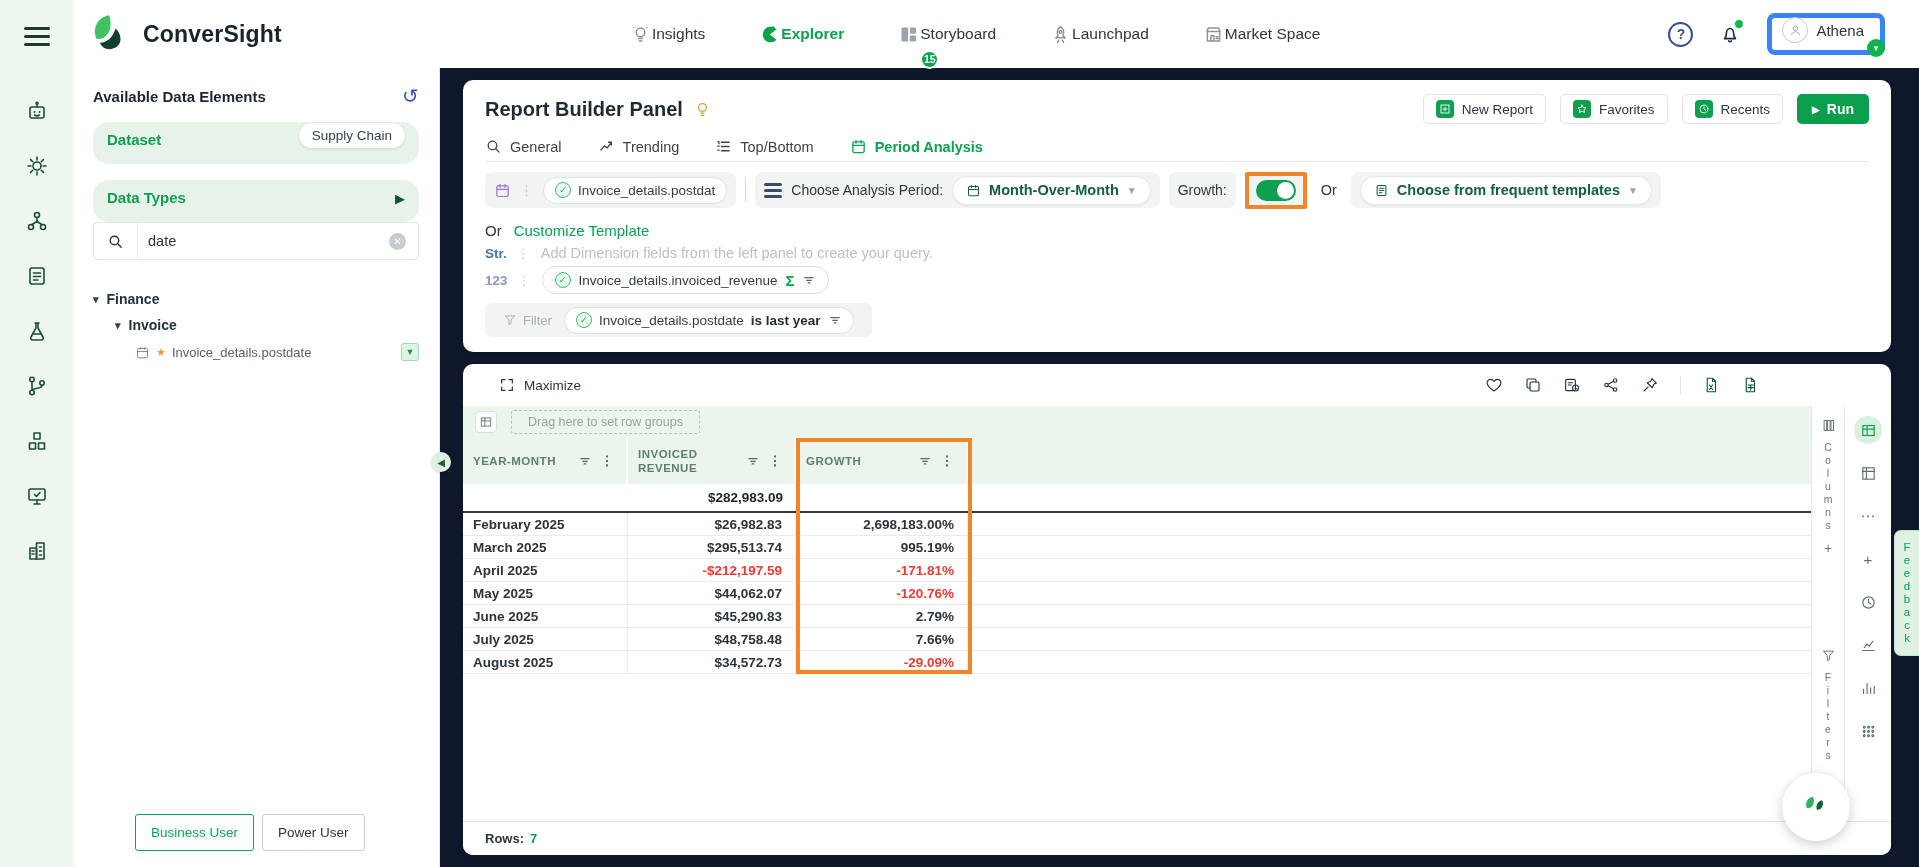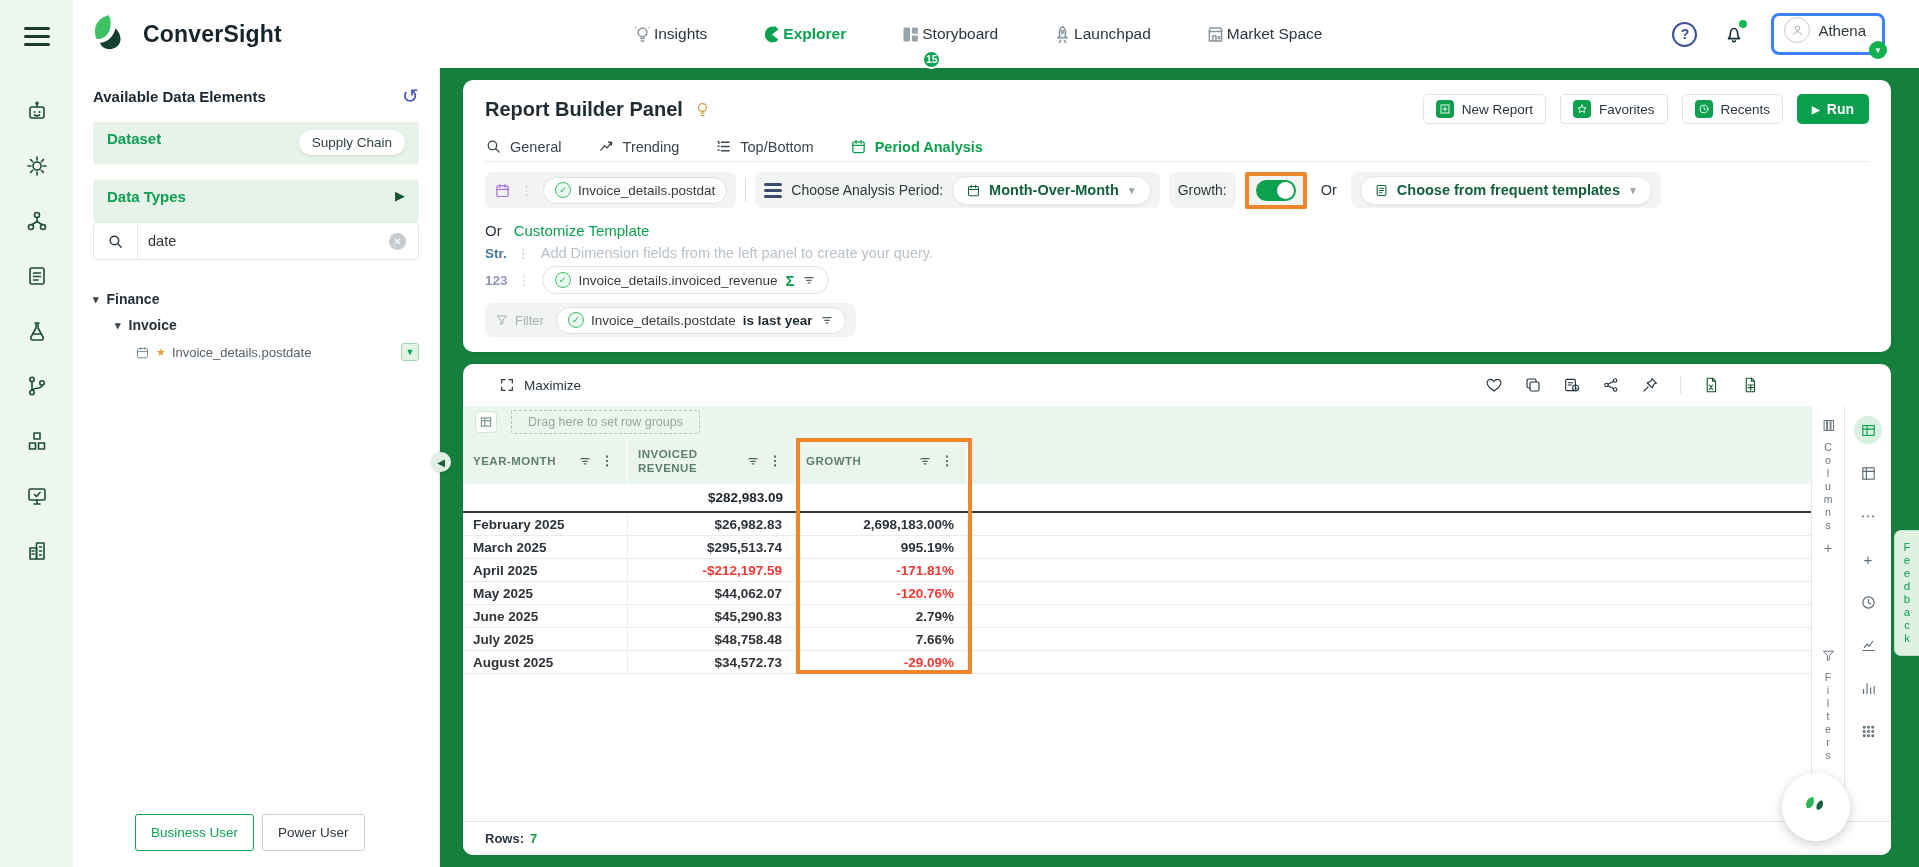--- a/index.html
+++ b/index.html
@@ -28,35 +28,35 @@
 .navitem svg{width:21px;height:21px}
 .navitem.gray svg{stroke:#8b959d;fill:none;stroke-width:1.7;stroke-linecap:round;stroke-linejoin:round}
 .navitem.fillgray svg{fill:#9aa4ab;stroke:none}
 .navitem.active{color:#0aa24e;font-weight:700}
 .navbadge{position:absolute;top:26px;left:22px;background:#0aa24e;color:#fff;font-size:10.5px;font-weight:700;border-radius:50%;width:19px;height:19px;display:flex;align-items:center;justify-content:center;border:2px solid #fff}
 .navright{display:flex;align-items:center;gap:26px}
 .helpring{width:25px;height:25px;border:2.5px solid #3b4f91;border-radius:50%;color:#3b4f91;font-weight:700;font-size:14px;display:flex;align-items:center;justify-content:center;cursor:pointer}
 .bellwrap{position:relative;cursor:pointer}
 .bellwrap svg{width:22px;height:22px;stroke:#14323c;fill:none;stroke-width:1.8;stroke-linecap:round;stroke-linejoin:round}
 .belldot{position:absolute;top:-3px;right:-2px;width:8px;height:8px;border-radius:50%;background:#12b94f}
-.userchip{position:relative;display:flex;align-items:center;gap:8px;height:42px;padding:0 16px 8px 10px;border:3px solid #3b82f6;border-radius:8px;cursor:pointer;background:#fff}
+.userchip{position:relative;display:flex;align-items:center;gap:8px;height:42px;padding:0 16px 8px 10px;border:5px solid #3b82f6;border-radius:8px;cursor:pointer;background:#fff}
 .avatar{width:26px;height:26px;border-radius:50%;border:1.5px solid #c3cbd1;display:flex;align-items:center;justify-content:center}
 .avatar svg{width:15px;height:15px;stroke:#9aa4ab;fill:none;stroke-width:1.6}
 .username{font-size:15px;color:#2c363d}
 .chipcaret{position:absolute;right:-5px;bottom:-7px;width:18px;height:18px;background:#12b14e;border-radius:50%;color:#fff;font-size:8px;display:flex;align-items:center;justify-content:center}
 
 
-.content{flex:1;display:flex;min-height:0;background:#15803d}
+.content{flex:1;display:flex;min-height:0;background:#0f172a}
 
 
 .leftpanel{width:367px;background:#fff;border-right:1px solid #e4e7e5;padding:18px 20px;position:relative;flex:none}
 .lp-head{display:flex;align-items:center;justify-content:space-between}
 .lp-title{font-size:15px;font-weight:700;color:#1b2733}
 .refresh{font-size:20px;color:#3f51b5;cursor:pointer;line-height:1;transform:scaleX(-1)}
-.lp-section{background:#e7f3e9;border-radius:4px;height:42px;display:flex;align-items:flex-start;justify-content:space-between;padding:8px 14px;margin-top:16px;cursor:pointer}
+.lp-section{background:#e7f3e9;border-radius:16px;height:42px;display:flex;align-items:flex-end;justify-content:space-between;padding:16px 14px;margin-top:16px;cursor:pointer}
 .lp-section .sec-label{font-size:15px;font-weight:700;color:#0d9e52}
 .pill-white{background:#fff;border-radius:15px;padding:5px 13px;font-size:13.5px;color:#33424a;box-shadow:0 1px 3px rgba(0,0,0,.12)}
 .sec-caret{color:#16532e;font-size:13px}
 .searchbox{height:38px;border:1px solid #e3e7e4;border-radius:4px;display:flex;align-items:center;background:#fff}
 .searchbox .sic{width:44px;height:100%;border-right:1px solid #eceeec;display:flex;align-items:center;justify-content:center;color:#2c363d}
 .searchbox .sic svg{width:17px;height:17px;stroke:#2c363d;fill:none;stroke-width:2;stroke-linecap:round}
 .searchbox input{flex:1;border:none;outline:none;font-size:14.5px;color:#333;padding:0 10px;font-family:"Liberation Sans",sans-serif;background:transparent}
 .clearbtn{width:17px;height:17px;border-radius:50%;background:#c7ccd0;color:#fff;font-size:10px;display:flex;align-items:center;justify-content:center;margin-right:12px;cursor:pointer}
 .tree{margin-top:26px}
 .tnode{display:flex;align-items:center;gap:8px;font-size:14px;font-weight:700;color:#25323c;padding:5px 0;cursor:pointer}
@@ -121,21 +121,21 @@
 .rc-custom .or2{font-size:15px;color:#2b3540}
 .linkgreen{font-size:15px;color:#0ca04f;cursor:pointer}
 .rc-dim,.rc-meas{display:flex;align-items:center;gap:10px;margin-top:5px}
 .prefix-str{font-size:13.5px;font-weight:700;color:#46799f}
 .prefix-123{font-size:13.5px;font-weight:700;color:#9095bd}
 .placeholder{font-size:14.5px;color:#b9c1c8}
 .meas-chip{background:#fff;border:1px solid #dde2df;border-radius:15px;height:28px;display:flex;align-items:center;gap:8px;padding:0 12px;cursor:pointer}
 .sigma{color:#0ca04f;font-size:15px;font-weight:700}
 .mini-filter svg{width:14px;height:14px;stroke:#54626b;fill:none;stroke-width:2;stroke-linecap:round}
 .rc-filter{margin-top:9px;display:inline-flex}
-.filter-group{background:#f1f4f2;border-radius:7px;display:flex;align-items:center;gap:12px;padding:3px 10px;height:34px}
+.filter-group{background:#f1f4f2;border-radius:7px;display:flex;align-items:center;gap:12px;padding:3px 18px;height:34px}
 .funnel-label{display:flex;align-items:center;gap:6px;color:#a8b0b6;font-size:13px}
 .funnel-label svg{width:14px;height:14px;stroke:#a8b0b6;fill:none;stroke-width:1.7;stroke-linejoin:round}
 .fchip{background:#fff;border:1px solid #dde2df;border-radius:15px;height:27px;display:flex;align-items:center;gap:7px;padding:0 11px;cursor:pointer}
 .fcond{font-size:13.5px;font-weight:700;color:#1f2a31}
 
 
 .table-card{flex:1;position:relative;overflow:hidden;display:flex;flex-direction:column}
 .tc-top{height:42px;display:flex;align-items:center;padding:0 36px;flex:none}
 .maxi{display:flex;align-items:center;gap:9px;font-size:13.5px;color:#2b3540;cursor:pointer}
 .maxi svg{width:16px;height:16px;stroke:#2b3540;fill:none;stroke-width:1.8;stroke-linecap:round}

